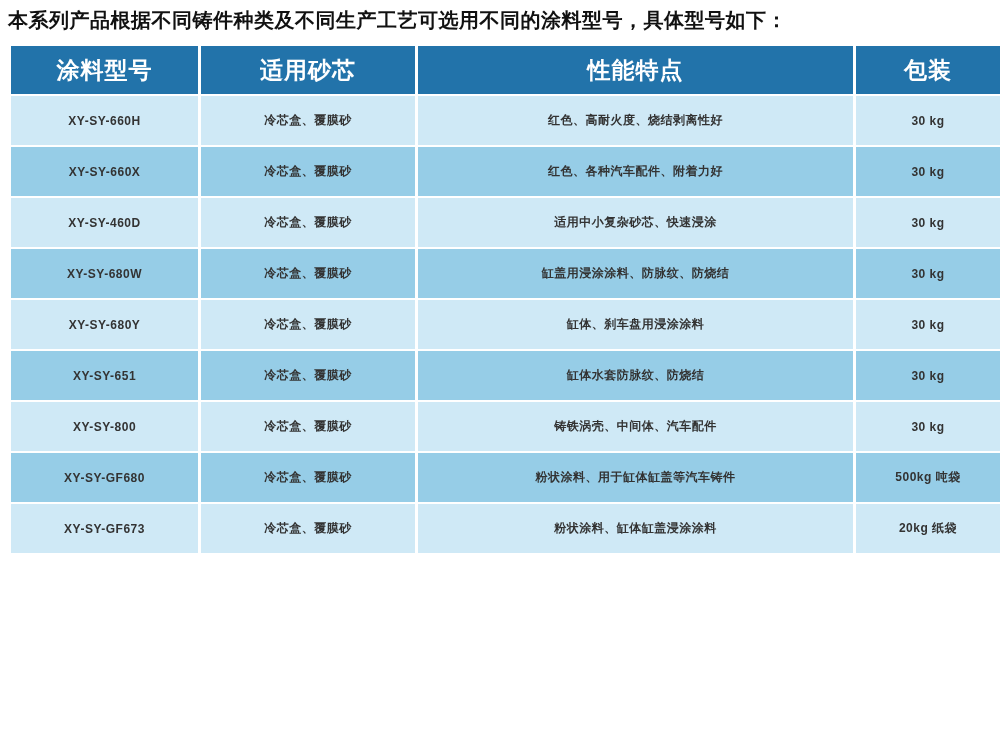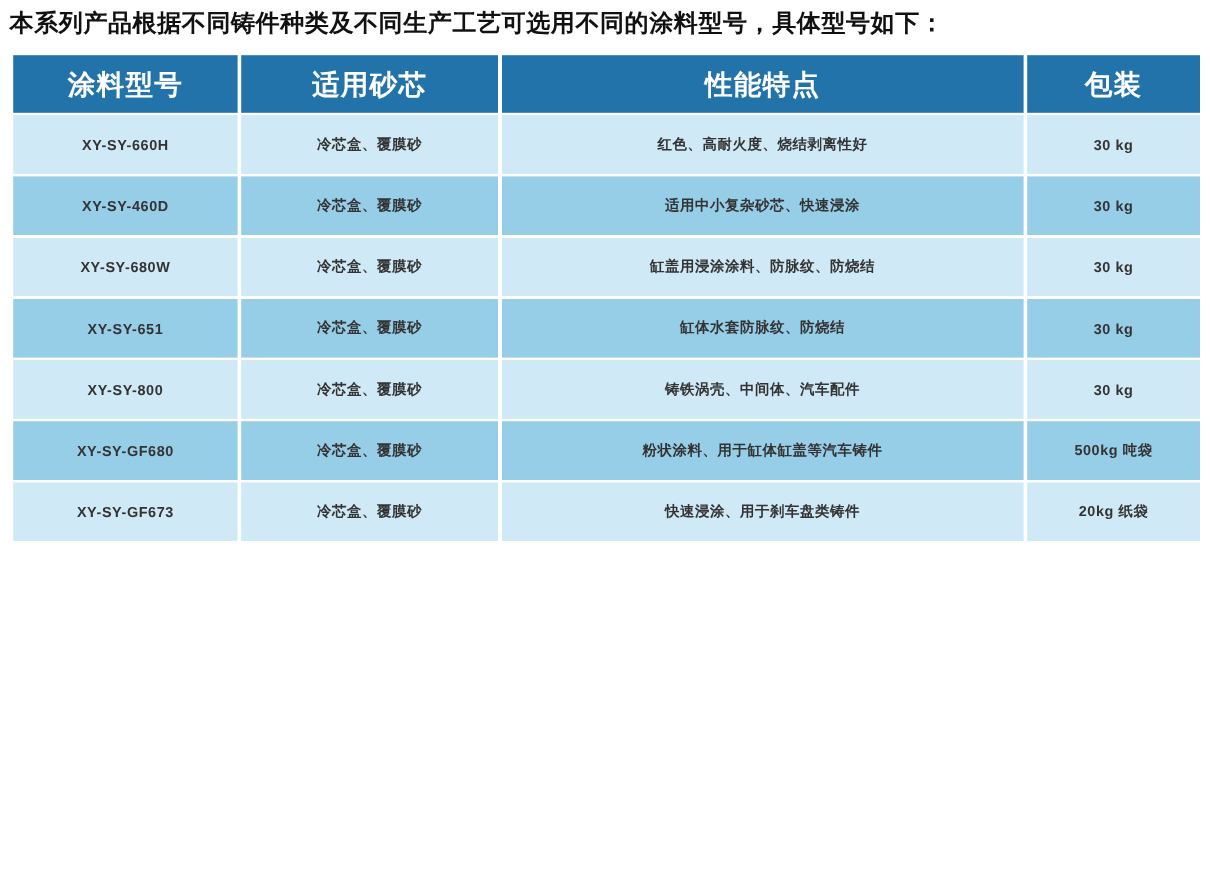--- a/index.html
+++ b/index.html
@@ -93,29 +93,41 @@
       </tr>
     </thead>
     <tbody>
         <tr>
           <td>XY-SY-660H</td>
           <td>冷芯盒、覆膜砂</td>
           <td>红色、高耐火度、烧结剥离性好</td>
           <td>30 kg</td>
         </tr>
         <tr>
+          <td>XY-SY-660X</td>
+          <td>冷芯盒、覆膜砂</td>
+          <td>红色、各种汽车配件、附着力好</td>
+          <td>30 kg</td>
+        </tr>
+        <tr>
           <td>XY-SY-460D</td>
           <td>冷芯盒、覆膜砂</td>
           <td>适用中小复杂砂芯、快速浸涂</td>
           <td>30 kg</td>
         </tr>
         <tr>
           <td>XY-SY-680W</td>
           <td>冷芯盒、覆膜砂</td>
           <td>缸盖用浸涂涂料、防脉纹、防烧结</td>
+          <td>30 kg</td>
+        </tr>
+        <tr>
+          <td>XY-SY-680Y</td>
+          <td>冷芯盒、覆膜砂</td>
+          <td>缸体、刹车盘用浸涂涂料</td>
           <td>30 kg</td>
         </tr>
         <tr>
           <td>XY-SY-651</td>
           <td>冷芯盒、覆膜砂</td>
           <td>缸体水套防脉纹、防烧结</td>
           <td>30 kg</td>
         </tr>
         <tr>
           <td>XY-SY-800</td>
@@ -125,18 +137,18 @@
         </tr>
         <tr>
           <td>XY-SY-GF680</td>
           <td>冷芯盒、覆膜砂</td>
           <td>粉状涂料、用于缸体缸盖等汽车铸件</td>
           <td>500kg 吨袋</td>
         </tr>
         <tr>
           <td>XY-SY-GF673</td>
           <td>冷芯盒、覆膜砂</td>
-          <td>快速浸涂、用于刹车盘类铸件</td>
+          <td>粉状涂料、缸体缸盖浸涂涂料</td>
           <td>20kg 纸袋</td>
         </tr>
       </tbody>
   </table>
 </div>
 
 </body></html>

